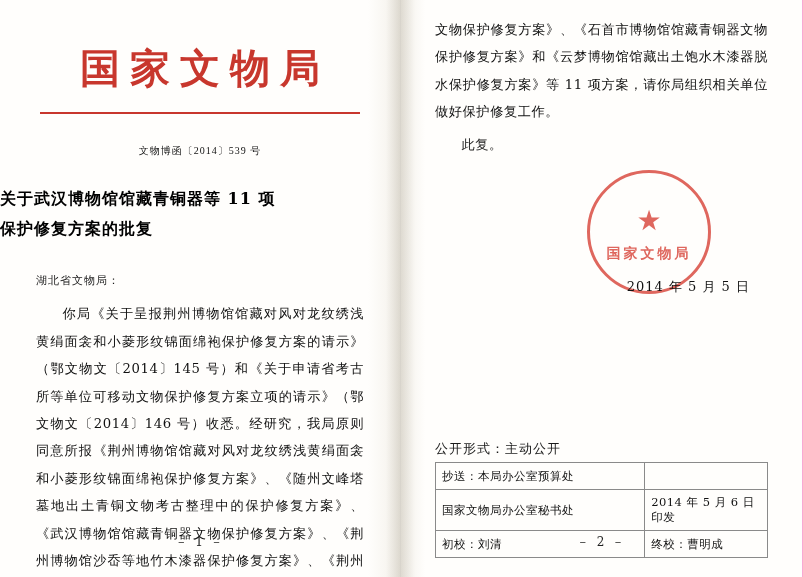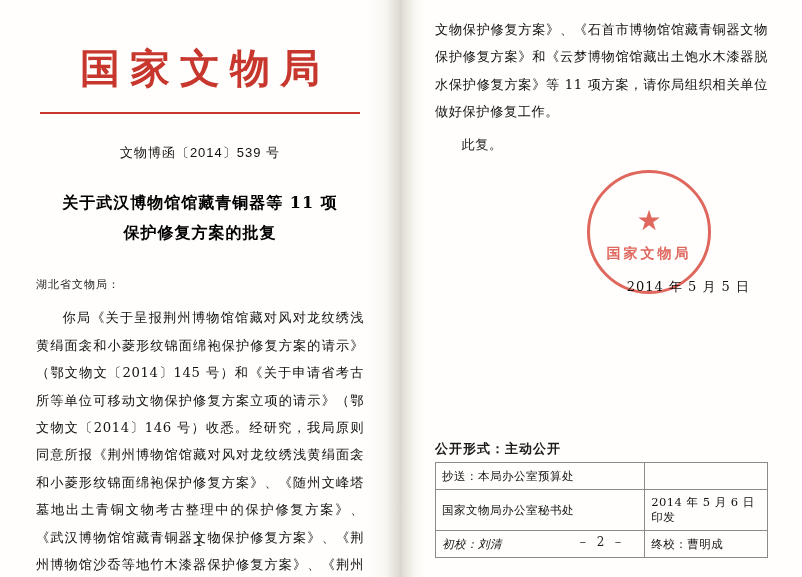--- a/index.html
+++ b/index.html
@@ -52,28 +52,28 @@
     text-indent: 10px;
   }
   .red-rule {
     margin: 22px 40px 0 40px;
     height: 2px;
     background: #c8372d;
   }
   .doc-number {
     margin-top: 30px;
     text-align: center;
-    font-family: Liberation Sans, sans-serif;
-    font-size: 13px;
+    font-family: Liberation Serif, serif;
+    font-size: 10px;
     letter-spacing: 1px;
     color: #111;
   }
   .doc-title {
     margin-top: 26px;
-    text-align: center;
+    text-align: left;
     font-family: "DejaVu Serif", serif;
     font-weight: bold;
     font-size: 16px;
     line-height: 1.85;
     letter-spacing: 1px;
     color: #000;
   }
   .salutation {
     margin: 30px 0 0 36px;
     font-family: "DejaVu Serif", serif;
@@ -166,41 +166,41 @@
     font-size: 13px;
     letter-spacing: 1px;
     color: #111;
   }
   .disclosure {
     position: absolute;
     left: 34px;
     top: 440px;
     font-family: "DejaVu Serif", serif;
     font-size: 13px;
-    font-weight: bold;
+    font-weight: normal;
     letter-spacing: 1px;
   }
   .meta-table {
     position: absolute;
     left: 34px;
     top: 462px;
     width: 333px;
     border-collapse: collapse;
     font-family: "DejaVu Serif", serif;
     font-size: 11.5px;
     color: #111;
   }
   .meta-table td {
     border: 1px solid #8a8a8a;
     padding: 5px 6px;
     letter-spacing: 0.5px;
     height: 16px;
   }
   .meta-table td.wide { width: 63%; }
-  .meta-table td.half { width: 50%; font-style: italic; }
+  .meta-table td.half { width: 50%; }
   .edge-shadow-left {
     position: absolute;
     right: 0; top: 0; bottom: 0; width: 14px;
     background: linear-gradient(to right, rgba(0,0,0,0), rgba(120,110,90,0.18));
     pointer-events: none;
   }
   .edge-shadow-right {
     position: absolute;
     left: 0; top: 0; bottom: 0; width: 14px;
     background: linear-gradient(to left, rgba(0,0,0,0), rgba(120,110,90,0.16));

